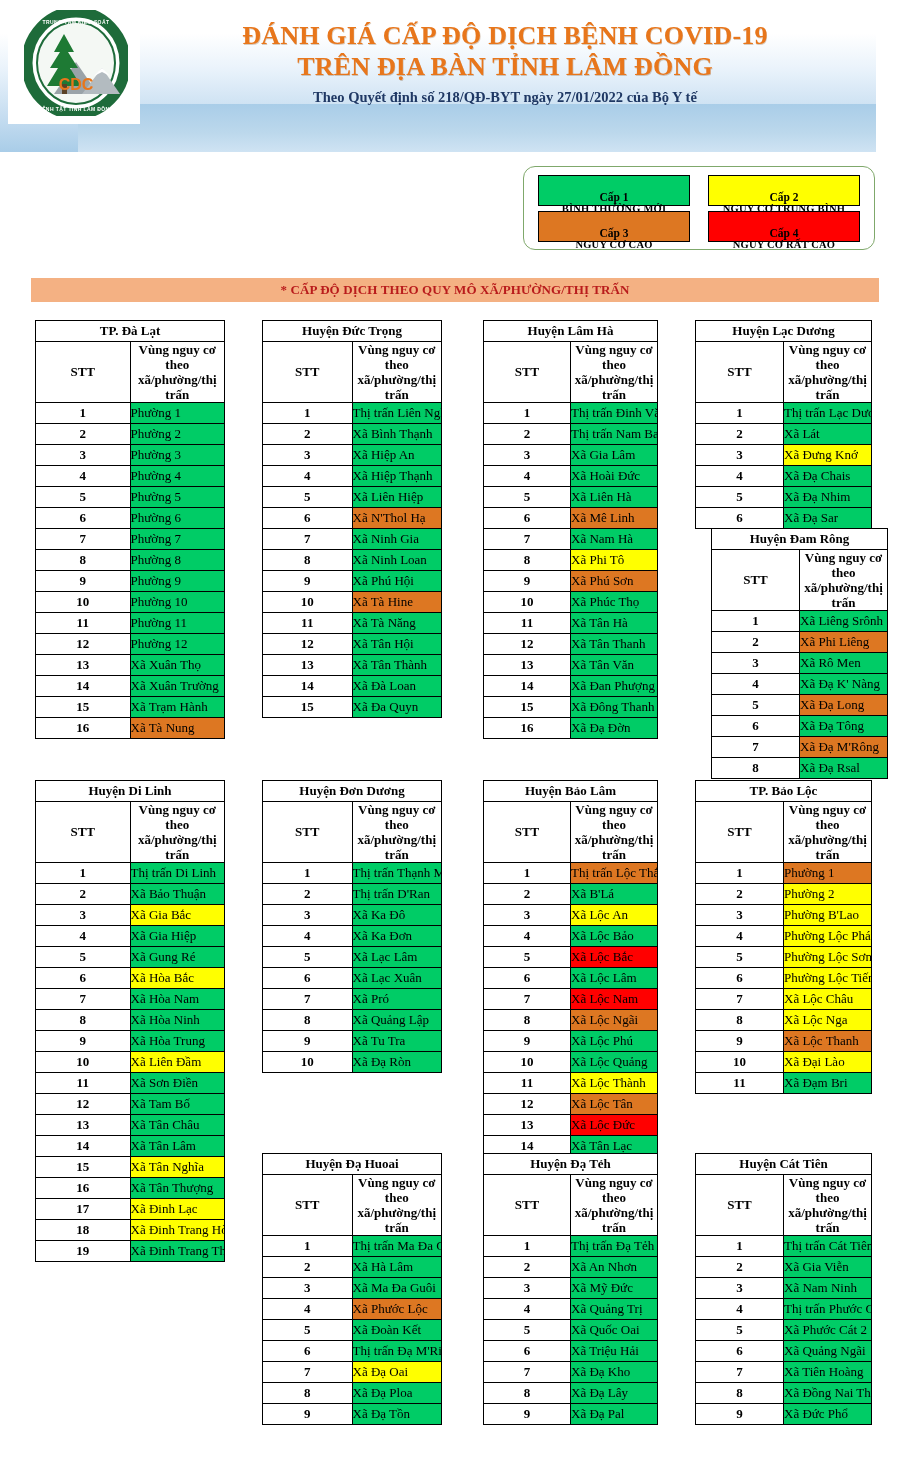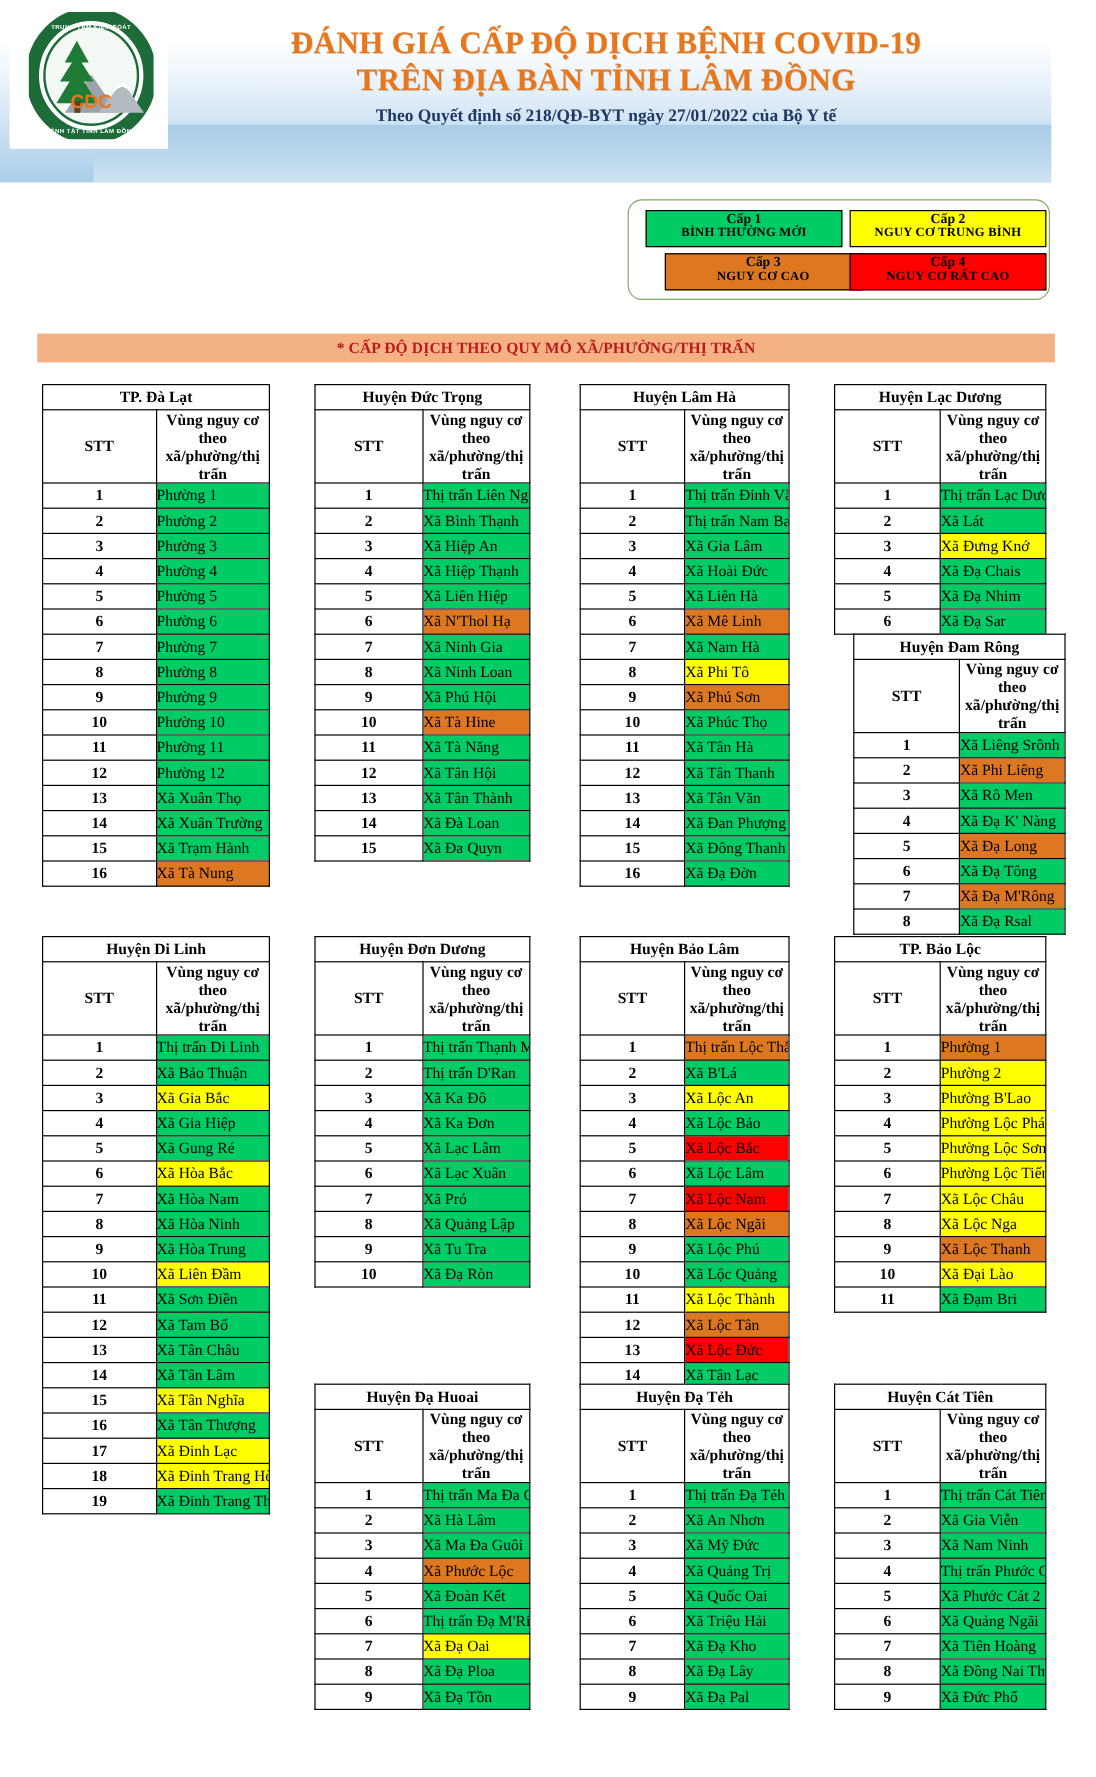--- a/index.html
+++ b/index.html
@@ -77,32 +77,32 @@
   #legend {
     position: absolute;
     left: 523px; top: 166px;
     width: 352px; height: 84px;
     border: 1.5px solid #7FA86B;
     border-radius: 12px;
     box-sizing: border-box;
   }
   .legend-box {
     position: absolute;
-    width: 164px; height: 31px;
+    width: 152px; height: 31px;
     border: 1.3px solid #000000;
     box-sizing: border-box;
     text-align: center;
     font-weight: bold;
     color: #000;
     line-height: 1.02;
-    padding-top: 2px;
+    padding-top: 16px;
   }
   .lg-1 { left: 14px;  top: 8px;  background: #00CC66; }
   .lg-2 { left: 184px; top: 8px;  background: #FFFF00; text-align: center; }
-  .lg-3 { left: 14px;  top: 44px; background: #DD7722; margin-left: 16px; }
+  .lg-3 { left: 14px;  top: 44px; background: #DD7722; }
   .lg-4 { left: 184px; top: 44px; background: #FF0000; }
   .lg-t1 { display:block; font-size: 11.5px; }
   .lg-t2 { display:block; font-size: 10.5px; letter-spacing: .2px; }
 
   
   #section-banner {
     position: absolute;
     left: 31px; top: 278px;
     width: 848px; height: 24px;
     background: #F4B183;

